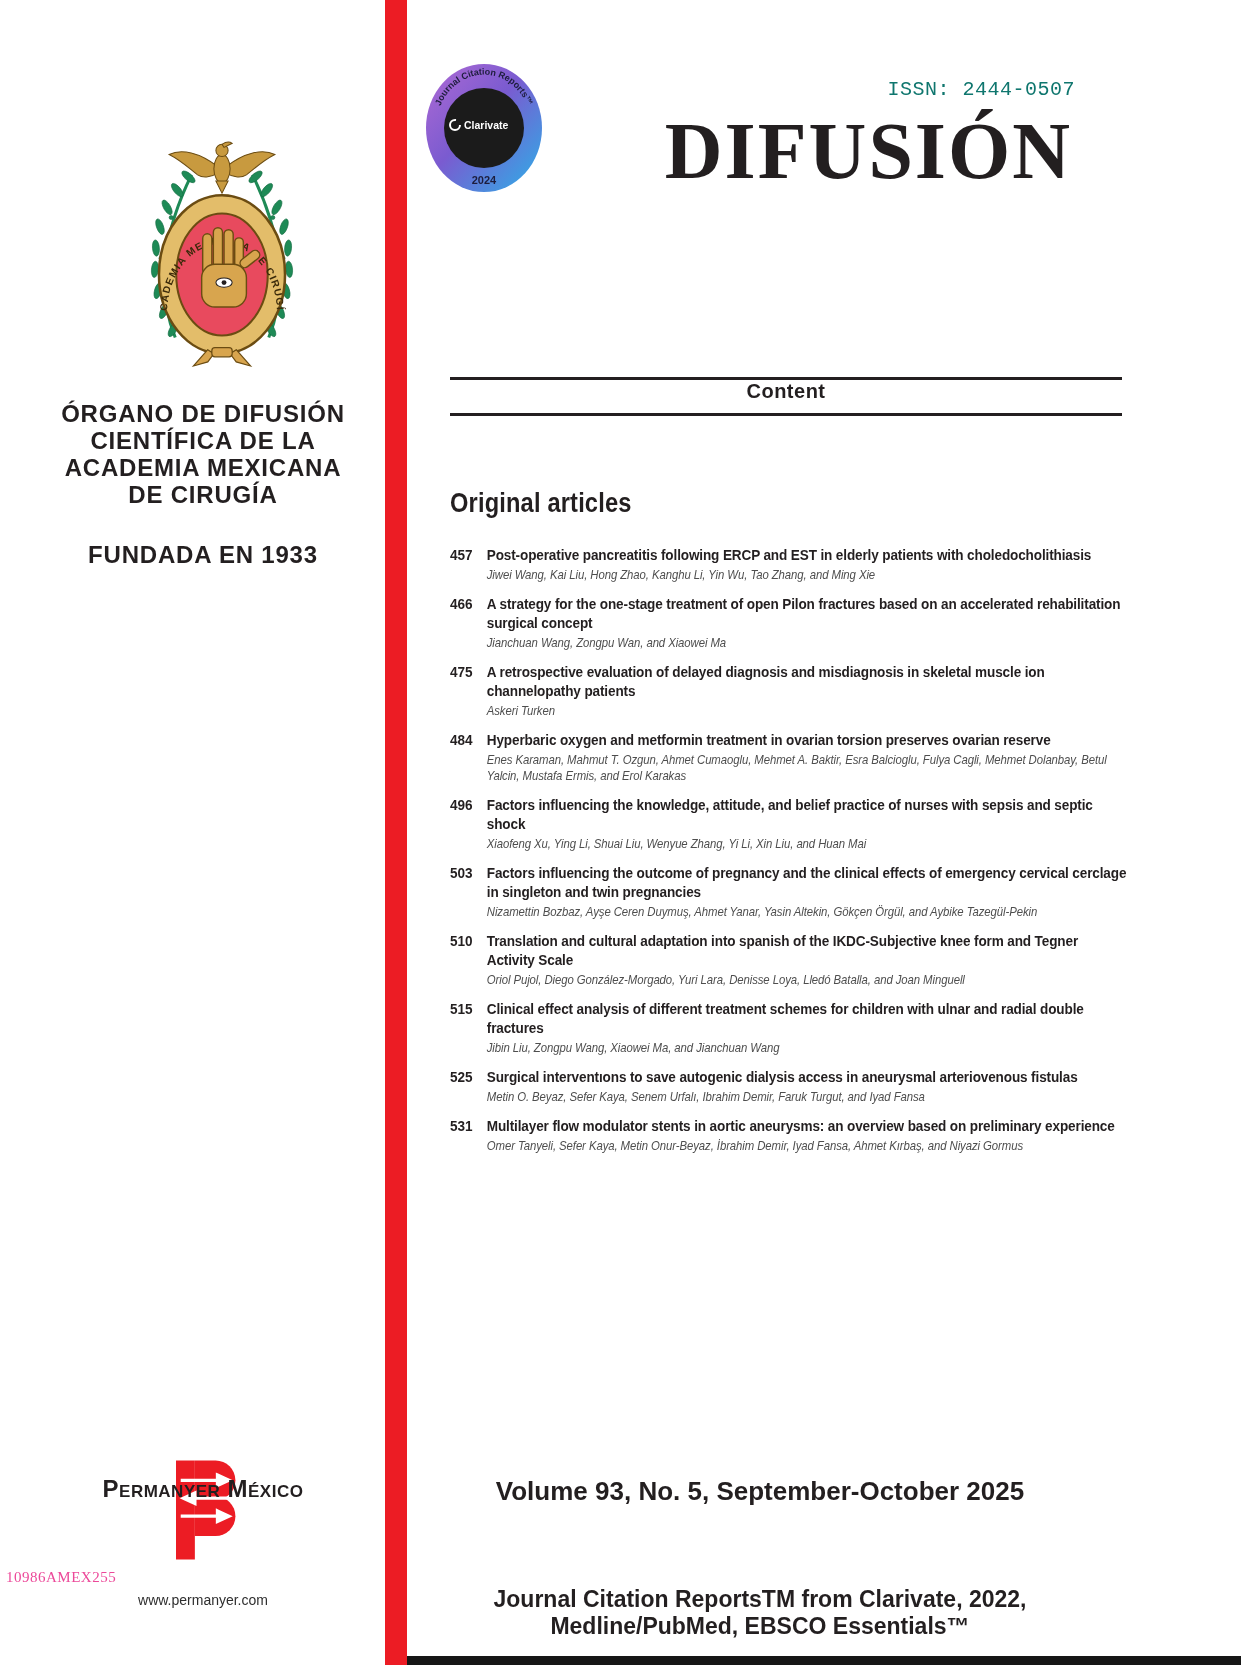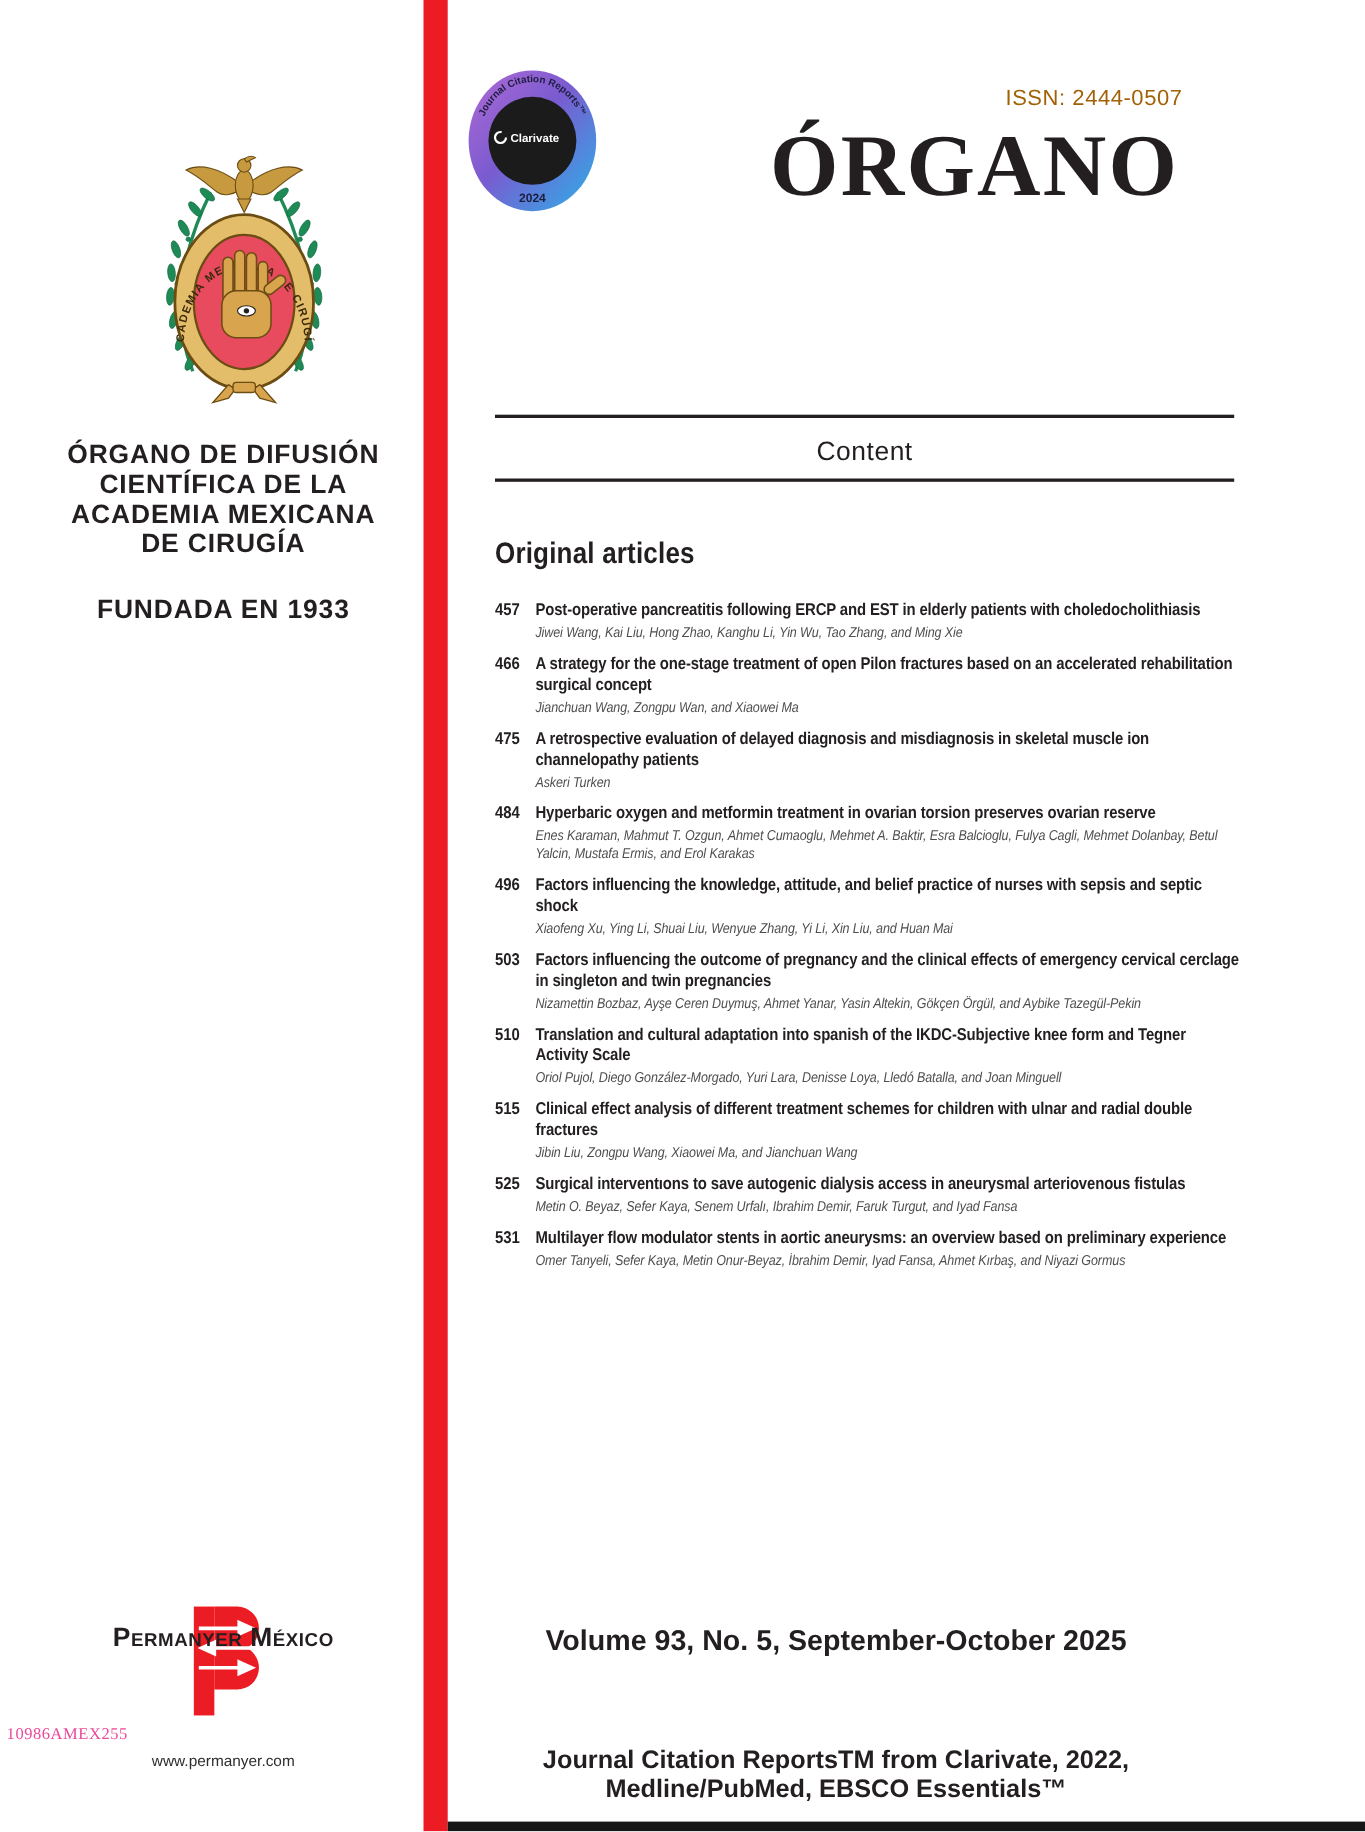--- a/index.html
+++ b/index.html
@@ -17,31 +17,31 @@
   .founded{position:absolute;left:52px;top:541px;width:302px;text-align:center;
        font-weight:bold;font-size:24px;letter-spacing:.8px;}
   .permanyer-logo{position:absolute;left:176px;top:1460px;width:66px;height:100px;}
   .permanyer-name{position:absolute;left:52px;top:1475px;width:302px;text-align:center;
        font-weight:bold;font-size:24px;font-variant:small-caps;letter-spacing:.5px;}
   .permanyer-url{position:absolute;left:52px;top:1592px;width:302px;text-align:center;
        font-size:14px;color:#2e2e2e;}
   .printcode{position:absolute;left:6px;top:1569px;font-size:15px;color:#ec4899;letter-spacing:.5px;font-family:Liberation Serif, serif;}
 
   
-  .issn{position:absolute;right:166px;top:78px;font-size:20px;color:#a16207;letter-spacing:.5px;}
+  .issn{position:absolute;right:166px;top:78px;font-size:20px;color:#0f766e;letter-spacing:.5px;font-family:Liberation Mono, monospace;}
   .badge{position:absolute;left:424px;top:62px;width:120px;height:133px;}
   .jtitle{position:absolute;left:430px;top:108px;width:642px;text-align:right;
        font-family:"Liberation Serif", serif;font-weight:bold;color:#231f20;}
   .jtitle .l1{font-size:80px;line-height:86px;letter-spacing:2px;}
   .jtitle .l2{font-size:80px;line-height:86px;letter-spacing:2px;margin-top:46px;}
 
   .content-band{position:absolute;left:450px;top:377px;width:672px;}
   .rule{height:3px;background:#231f20;}
-  .content-label{text-align:center;font-weight:normal;font-size:24px;letter-spacing:.5px;
-       padding:17px 0 10px 0;}
+  .content-label{text-align:center;font-weight:bold;font-size:20px;letter-spacing:.5px;
+       padding:0 0 10px 0;}
 
   
   .toc{position:absolute;left:450px;top:488px;width:775px;transform:scaleX(.875);
        transform-origin:0 0;}
   .section-title{font-weight:bold;font-size:27px;margin:0 0 26px 0;letter-spacing:.2px;}
   .article{display:grid;grid-template-columns:42px 1fr;margin-bottom:11px;}
   .pageno{font-weight:bold;font-size:15.5px;line-height:19px;}
   .atitle{font-weight:bold;font-size:15.5px;line-height:19px;letter-spacing:-.15px;}
   .aauthors{font-style:italic;font-size:13px;line-height:16px;color:#4e4e4e;margin-top:3px;
        letter-spacing:-.1px;}
@@ -171,21 +171,21 @@
     <circle cx="60" cy="66" r="40" fill="#1b1b1b"></circle>
     <text font-family="Liberation Sans, sans-serif" font-size="9" font-weight="bold" fill="#1d1d3d">
       <textPath href="#badgeArc" startOffset="50%" text-anchor="middle">Journal Citation Reports™</textPath>
     </text>
     <circle cx="31" cy="63" r="5" fill="none" stroke="#ffffff" stroke-width="2" stroke-dasharray="24 7"></circle>
     <text x="40" y="67" font-family="Liberation Sans, sans-serif" font-size="10.5" font-weight="bold" fill="#ffffff">Clarivate</text>
     <text x="60" y="122" text-anchor="middle" font-family="Liberation Sans, sans-serif" font-size="11" font-weight="bold" fill="#1d1d3d">2024</text>
   </svg>
 
   <div class="jtitle">
-    <div class="l1">ÓRGANO</div>
+    <div class="l1">DIFUSIÓN</div>
   </div>
 
   <div class="content-band">
     <div class="rule"></div>
     <div class="content-label">Content</div>
     <div class="rule"></div>
   </div>
 
   <div class="toc">
     <h2 class="section-title">Original articles</h2>

